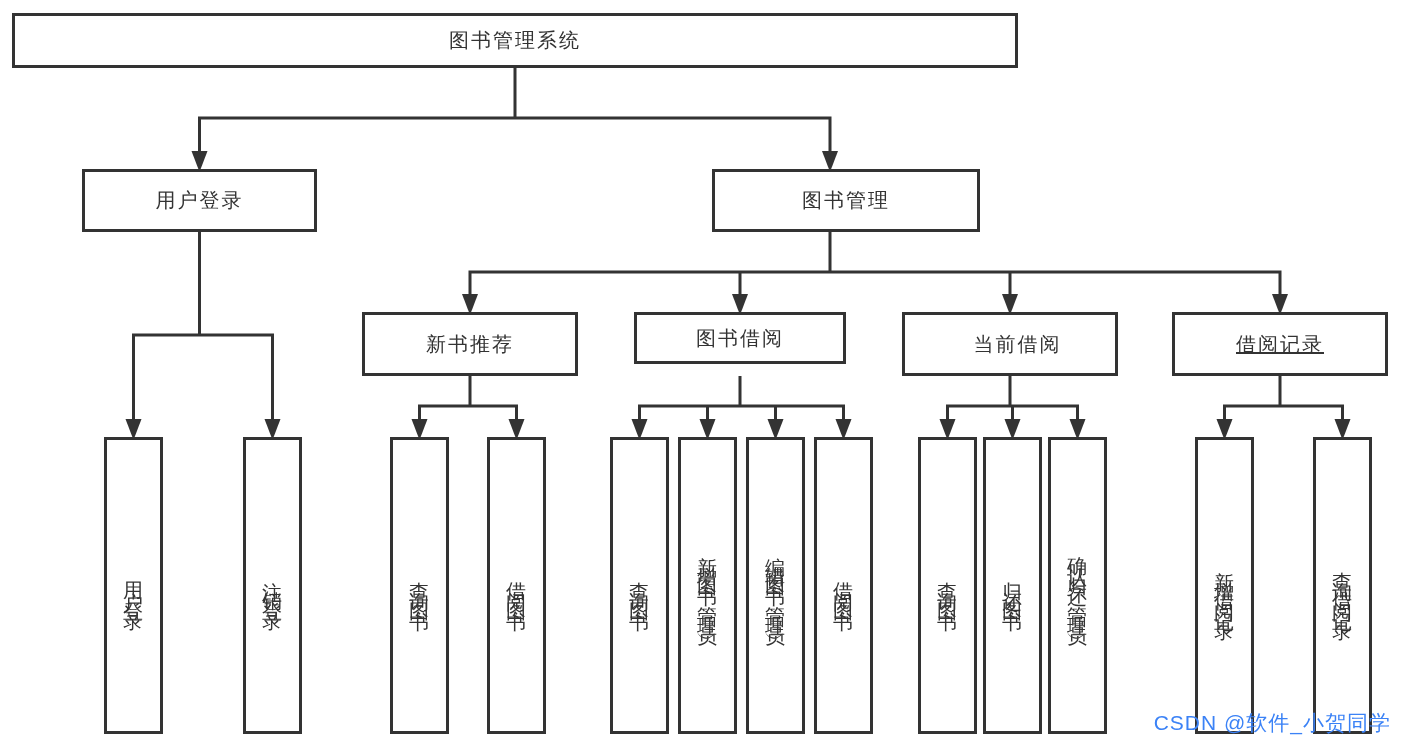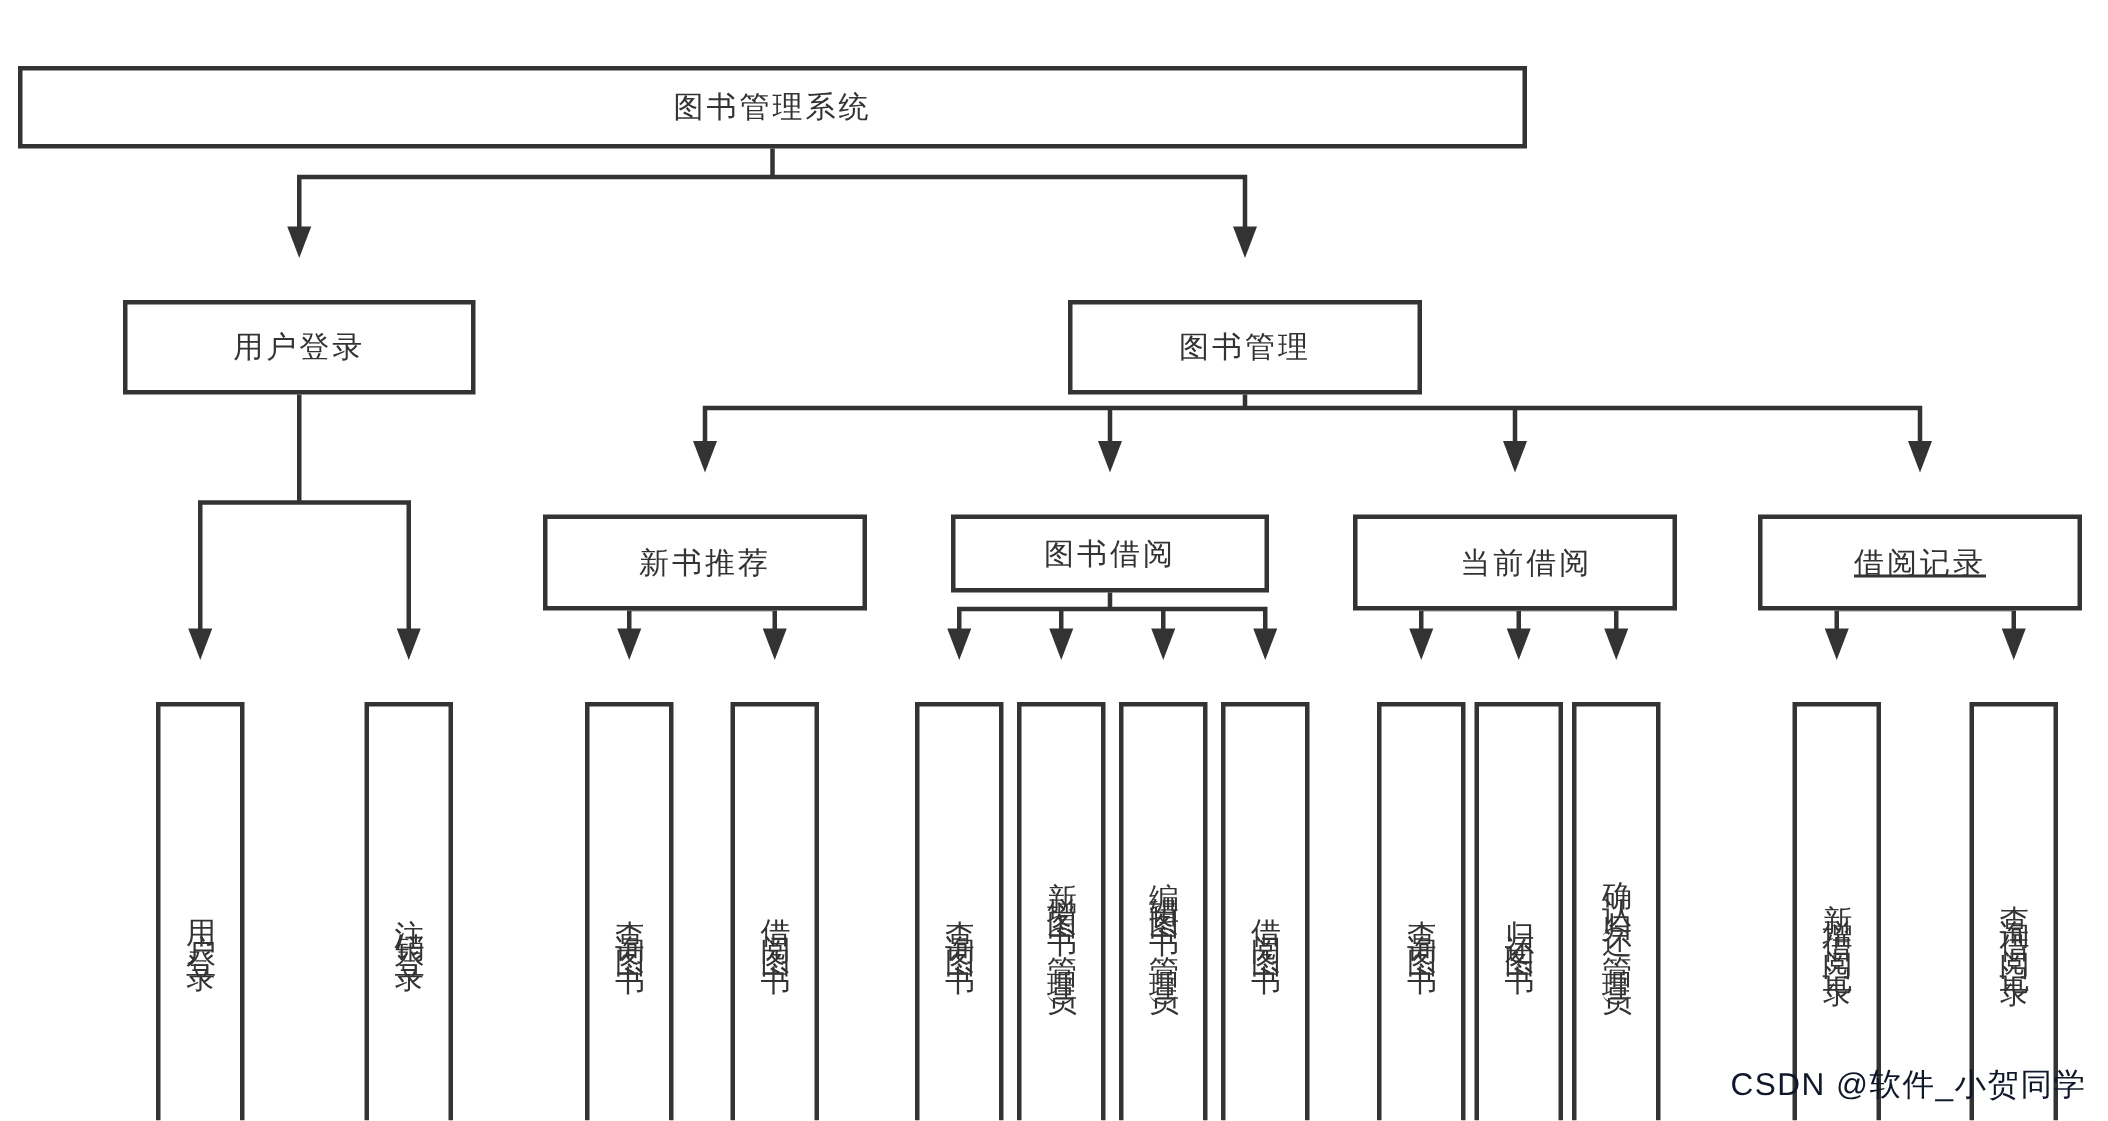--- a/index.html
+++ b/index.html
@@ -27,35 +27,34 @@
     box-sizing: border-box;
     border: 3px solid #333333;
     background: #ffffff;
     color: #333333;
     display: flex;
     align-items: center;
     justify-content: center;
     font-size: 20px;
     letter-spacing: 2px;
     text-align: center;
-    margin-top: 31px;
   }
   .leaf {
     writing-mode: vertical-rl;
     text-orientation: mixed;
     letter-spacing: 10px;
     line-height: 1;
     font-size: 20px;
   }
   .watermark {
     position: absolute;
     right: 14px;
     bottom: 10px;
     font-size: 21px;
-    color: #0f172a;
+    color: #3b82f6;
     letter-spacing: 1px;
     white-space: nowrap;
     z-index: 5;
   }
 </style>
 </head>
 <body>
 
 <div class="canvas">
 
@@ -88,21 +87,21 @@
       <polygon points="1004.5,419 1020.5,419 1012.5,440"></polygon>
       <polygon points="1069.5,419 1085.5,419 1077.5,440"></polygon>
       <polygon points="1216.5,419 1232.5,419 1224.5,440"></polygon>
       <polygon points="1334.5,419 1350.5,419 1342.5,440"></polygon>
     </g>
   </svg>
 
   <div class="node" style="left:12px; top:13px; width:1006px; height:55px;">图书管理系统</div>
 
   <div class="node" style="left:82px; top:169px; width:235px; height:63px;">用户登录</div>
-  <div class="node" style="left:712px; top:169px; width:236px; height:63px;">图书管理</div>
+  <div class="node" style="left:712px; top:169px; width:268px; height:63px;">图书管理</div>
 
   <div class="node" style="left:362px; top:312px; width:216px; height:64px;">新书推荐</div>
   <div class="node" style="left:634px; top:312px; width:212px; height:52px;">图书借阅</div>
   <div class="node" style="left:902px; top:312px; width:216px; height:64px;padding-left:15px;">当前借阅</div>
   <div class="node" style="left:1172px; top:312px; width:216px; height:64px;text-decoration:underline;">借阅记录</div>
 
   <div class="node leaf" style="left:104px; top:437px; width:59px; height:297px;">用户登录</div>
   <div class="node leaf" style="left:243px; top:437px; width:59px; height:297px;">注销登录</div>
 
   <div class="node leaf" style="left:390px; top:437px; width:59px; height:297px;">查询图书</div>

